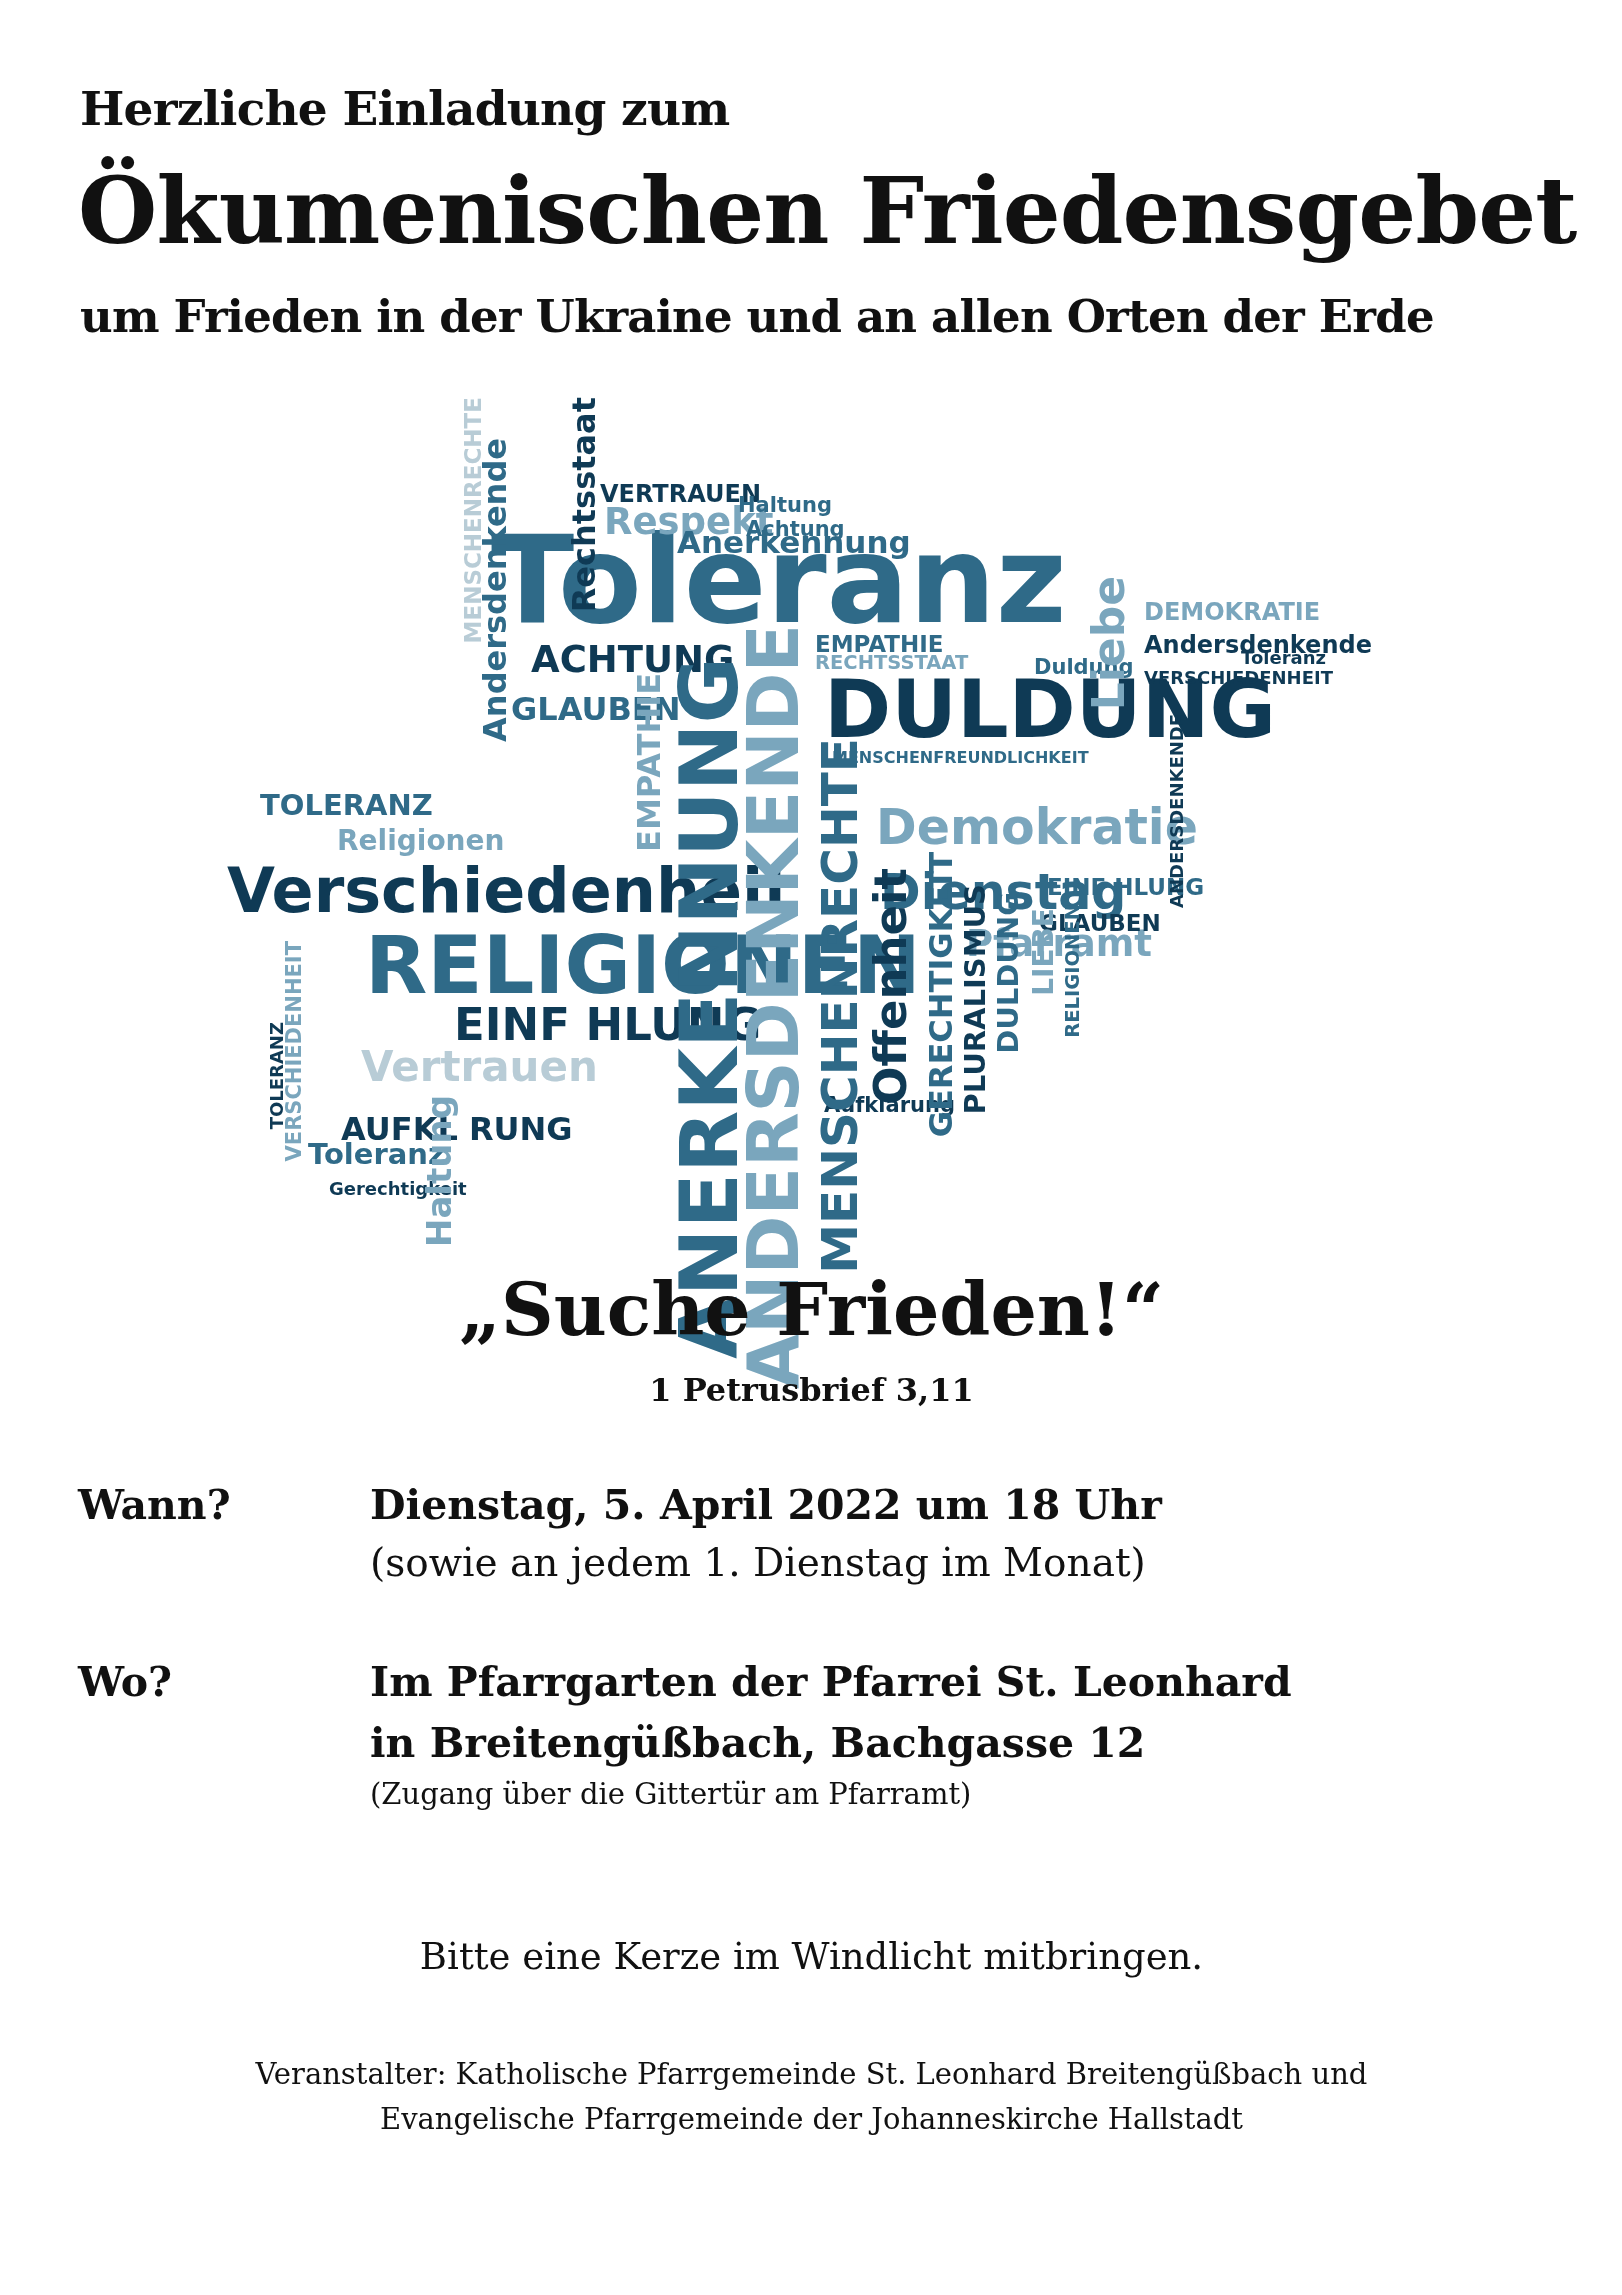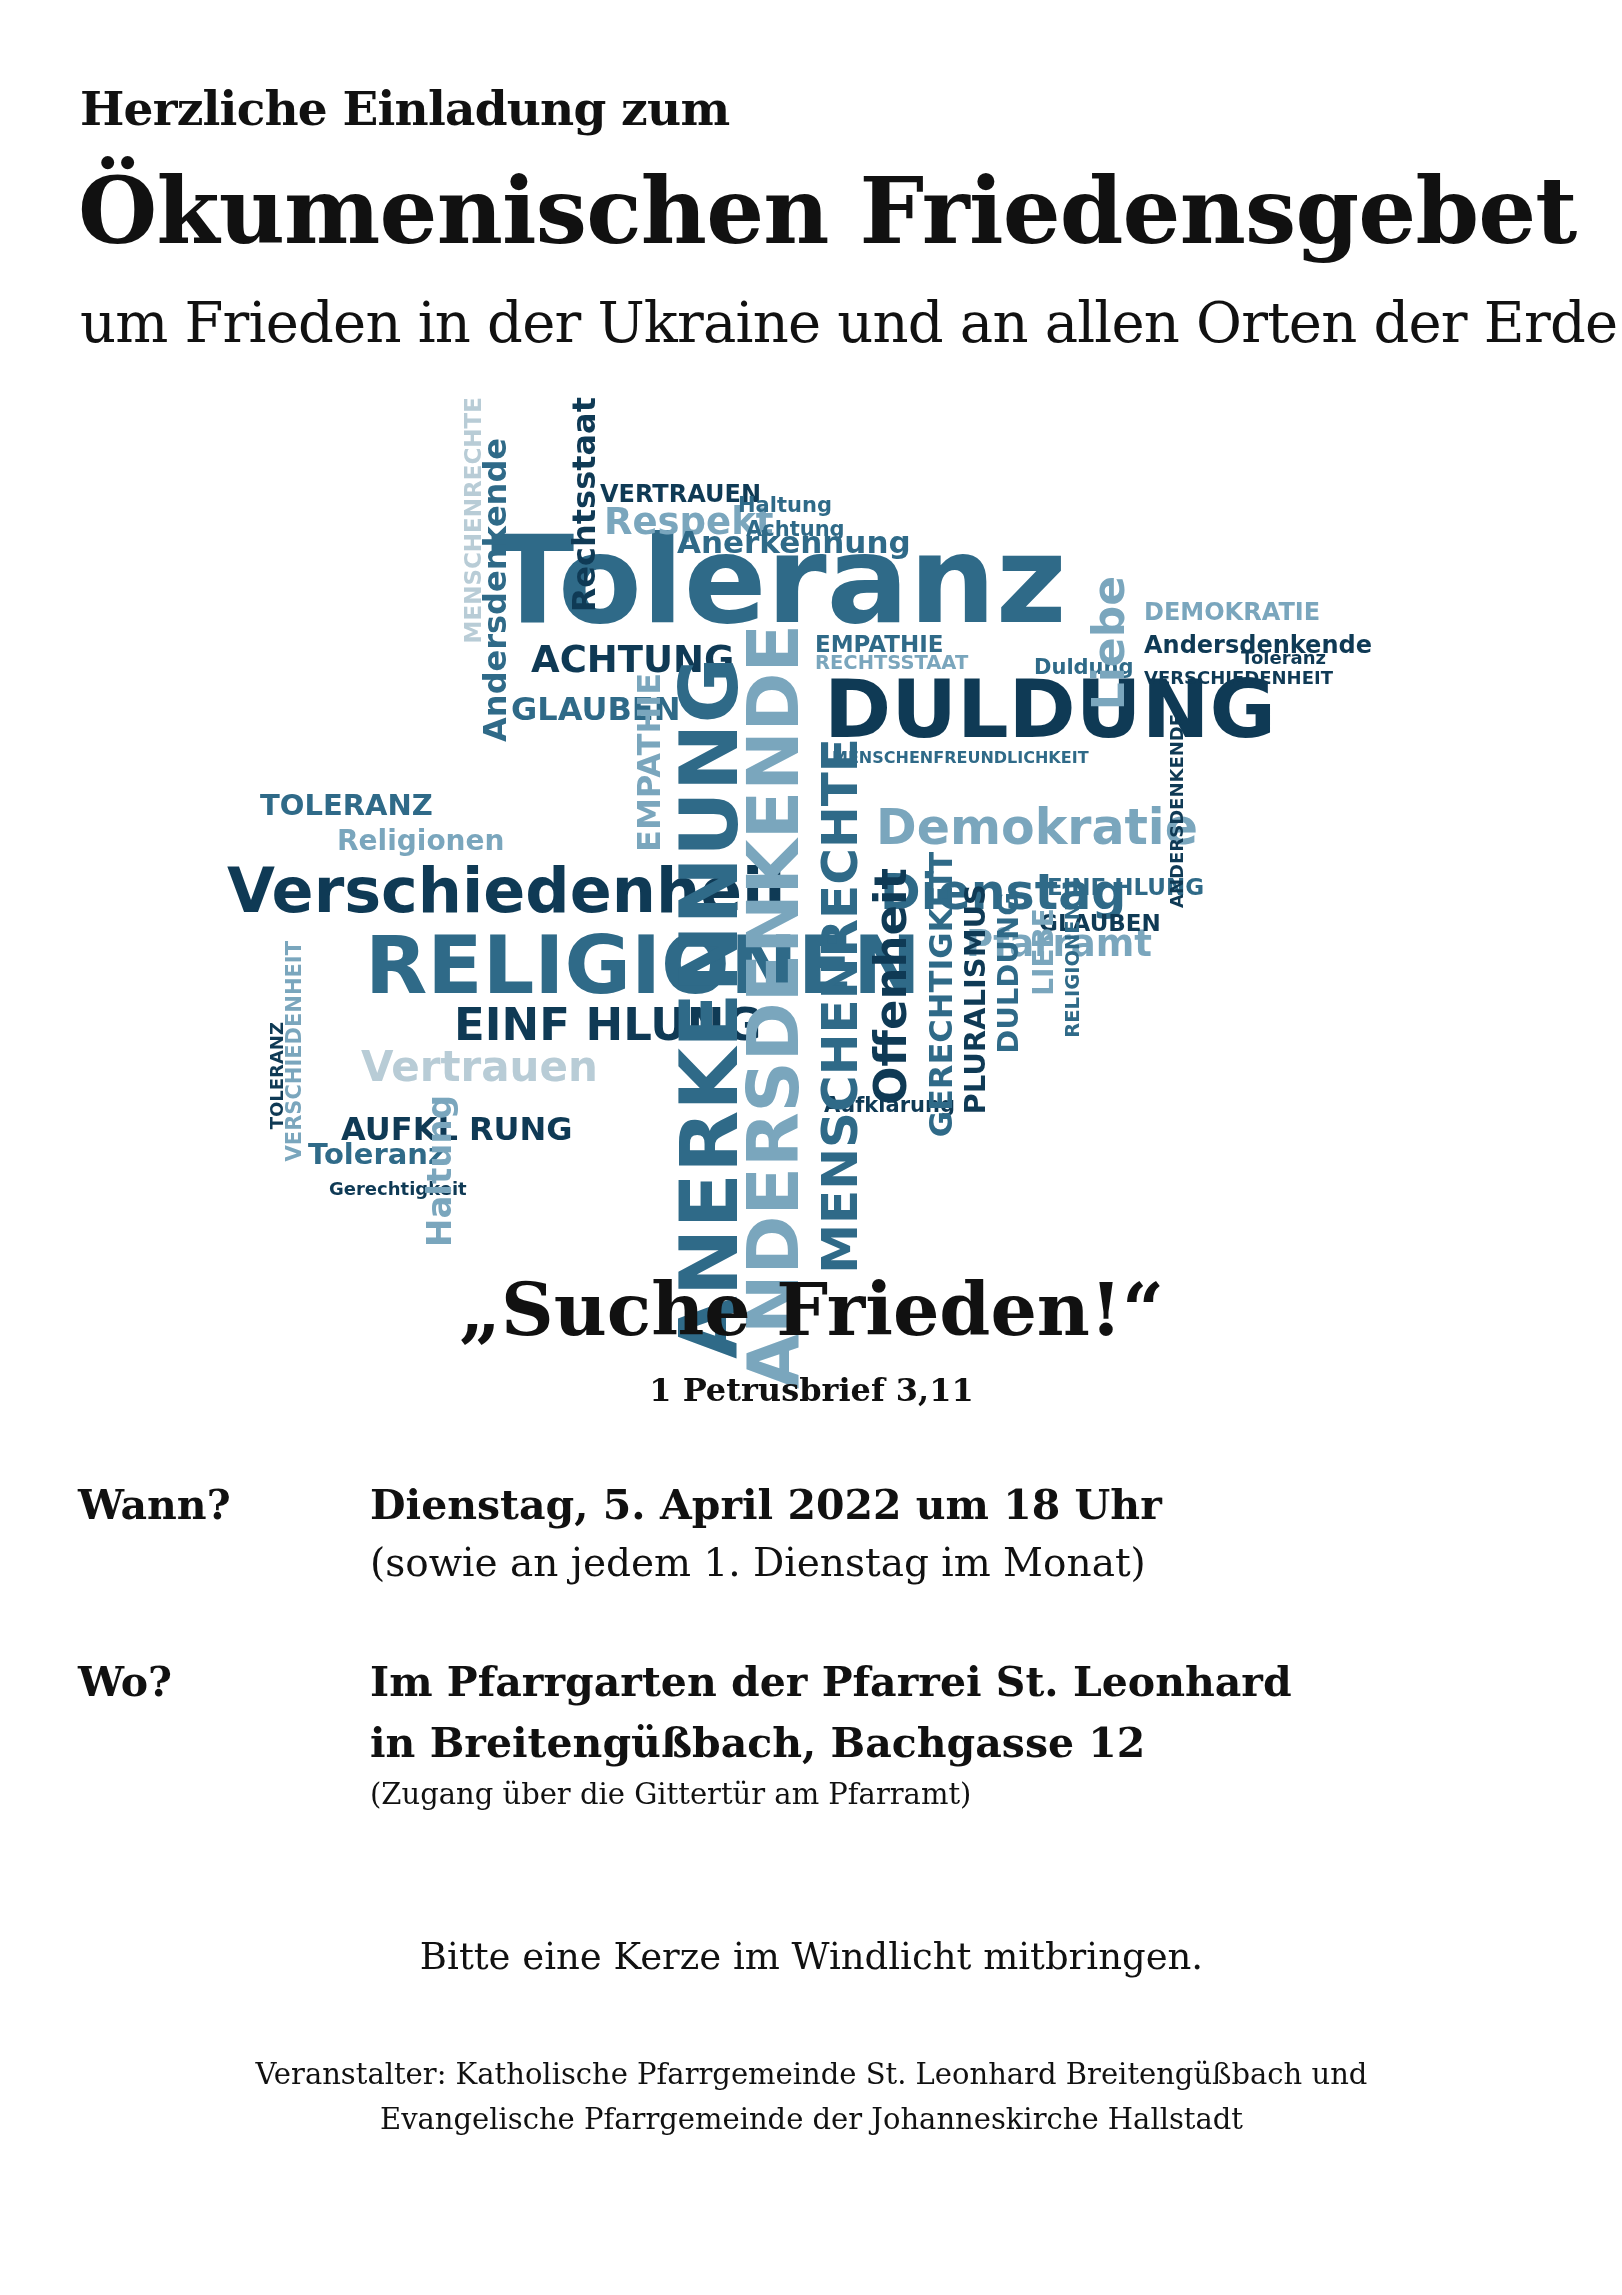--- a/index.html
+++ b/index.html
@@ -1,21 +1,21 @@
 <!DOCTYPE html>
 <html style="font-size:13px"><head>
 <meta charset="utf-8">
 <style>
   html, body { margin:0; padding:0; background:#ffffff; }
   body { width:1623px; height:2295px; position:relative; overflow:hidden;
          font-family:"DejaVu Serif","Liberation Serif",serif; color:#111; }
   .abs { position:absolute; white-space:nowrap; }
   .intro { left:80px; top:81px; font-size:47px; font-weight:bold; letter-spacing:-0.8px; }
   .title { left:78px; top:158px; font-size:91px; font-weight:bold; letter-spacing:-0.8px; }
-  .subtitle { left:80px; top:290px; font-size:56px; font-weight:normal; letter-spacing:-0.8px; }
+  .subtitle { left:80px; top:290px; font-size:45px; font-weight:bold; letter-spacing:-0.8px; }
   .dove { left:219px; top:381px; width:1120px; height:876px; }
   .dove .w { position:absolute; font-family:"DejaVu Sans","Liberation Sans",sans-serif; font-weight:bold; line-height:1; white-space:nowrap; }
   .dove .v { writing-mode:vertical-rl; transform:rotate(180deg); }
   .motto { left:0; width:1623px; top:1266px; text-align:center; font-size:73px; font-weight:bold; }
   .cite { left:0; width:1623px; top:1371px; text-align:center; font-size:32px; font-weight:bold; }
   .label { left:78px; font-size:41px; font-weight:bold; }
   .val { left:370px; font-size:41px; font-weight:bold; }
   .valnote { left:370px; font-size:39px; }
   .small { left:370px; font-size:29px; }
   .candle { left:0; width:1623px; top:1935px; text-align:center; font-size:37px; }

